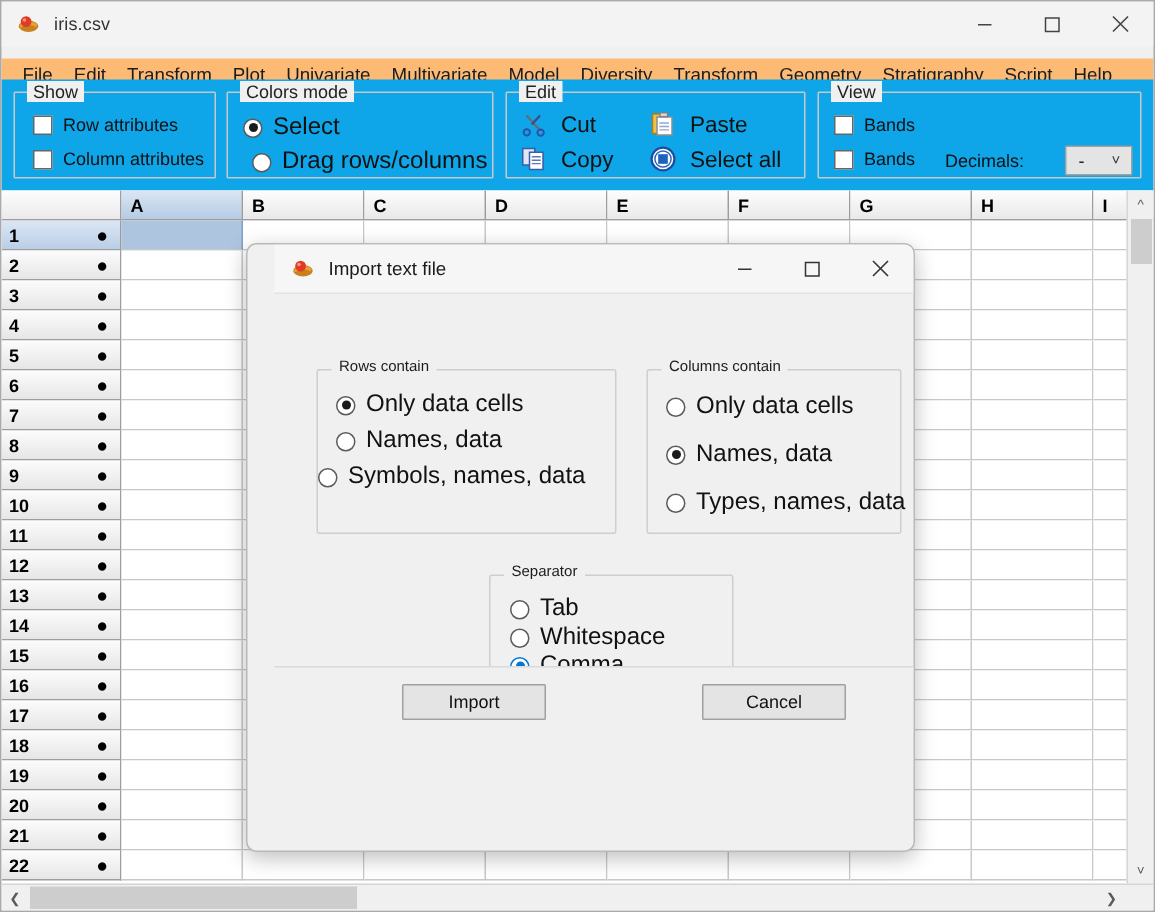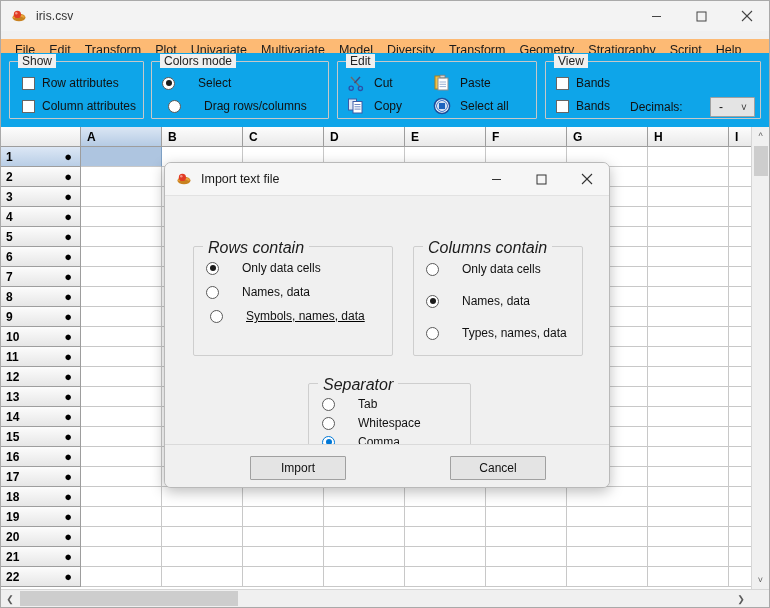--- a/index.html
+++ b/index.html
@@ -78,25 +78,25 @@
     width: 13px; height: 13px; border: 1px solid #5a5a5a; border-radius: 50%;
     background: #fff; display: inline-flex; align-items: center; justify-content: center;
     margin-right: 7px; flex: none;
   }
   .radio-outer.checked::after {
     content: ""; width: 6px; height: 6px; border-radius: 50%; background: #1b1b1b;
   }
   .radio-outer.checked.accent { border-color: #0078d7; }
   .radio-outer.checked.accent::after { background: #0078d7; }
   .radio-row { display: flex; align-items: center; }
-  .radio-label { font-size: 12px; color: #111; white-space: nowrap; margin-left: 16px; }
+  .radio-label { font-size: 16px; color: #111; white-space: nowrap; }
 
   .icon-cmd { display: flex; align-items: center; }
   .icon-cmd .ic { width: 18px; height: 18px; margin-right: 9px; flex: none; }
-  .icon-cmd .lbl { font-size: 12px; color: #111; }
+  .icon-cmd .lbl { font-size: 15px; color: #111; }
 
   .btn {
     background: #e4e4e4; border: 1px solid #a0a0a0; border-radius: 1px;
     font-size: 12px; color: #111; display: flex; align-items: center; justify-content: center;
     font-family: "Liberation Sans", sans-serif;
   }
   .combo {
     background: #e4e4e4; border: 1px solid #a0a0a0; border-radius: 1px;
     display: flex; align-items: center; font-size: 12px; color: #111;
   }
@@ -164,26 +164,27 @@
   #hscroll {
     position: absolute; left: 0; right: 0; bottom: 0; height: 18px;
     background: #f0f0f0; border-top: 1px solid #d6d6d6;
     display: flex; align-items: center;
   }
   #hthumb { height: 15px; width: 218px; background: #cdcdcd; margin-left: 1px; }
   #hspacer { flex: 1; }
 
   
   #dialog {
-    position: absolute; left: 163px; top: 161px; width: 446px; height: 326px;
+    position: absolute; left: 163px; top: 161px; width: 446px; height: 406px;
     background: #f0f0f0;
     border: 1px solid #b9b9b9;
     border-radius: 7px;
     box-shadow: 0 4px 14px rgba(0,0,0,.26);
     overflow: hidden;
+    padding-left: 18px;
   }
   #dlg-titlebar {
     height: 33px; background: #f6f6f6; display: flex; align-items: center;
     border-bottom: 1px solid #e2e2e2;
   }
   #dlg-titlebar .dlg-icon { width: 16px; height: 16px; margin-left: 11px; margin-right: 9px; }
   #dlg-titlebar .dlg-title { font-size: 12.5px; color: #1a1a1a; }
   #dlg-wincontrols { margin-left: auto; display: flex; }
   .dlg-wbtn {
     width: 45px; height: 32px; display: flex; align-items: center; justify-content: center;
@@ -191,21 +192,21 @@
   }
   #dlg-body { position: relative; height: 248px; }
   #dlg-footer {
     position: relative; height: 44px; border-top: 1px solid #dadada; background: #f0f0f0;
   }
   .dlg-group {
     position: absolute; border: 1px solid #cecece; border-radius: 2px;
   }
   .dlg-group > .dg-title {
     position: absolute; top: -8px; left: 9px; background: #f0f0f0; padding: 0 5px;
-    font-size: 16px; color: #1c1c1c; font-style: italic;
+    font-size: 10px; color: #1c1c1c;
   }
 </style>
 </head>
 <body>
 
 <div id="app">
 
   <div id="titlebar">
     <span class="app-icon">
       <svg class="past-icon" viewBox="0 0 16 16">
@@ -754,21 +755,21 @@
       <div class="dlg-group" style="left:28px; top:50px; width:200px; height:110px;">
         <span class="dg-title">Rows contain</span>
         <div class="radio-row" style="position:absolute;left:12px;top:14px;">
           <span class="radio-outer checked"></span>
           <span class="radio-label">Only data cells</span>
         </div>
         <div class="radio-row" style="position:absolute;left:12px;top:38px;">
           <span class="radio-outer"></span>
           <span class="radio-label">Names, data</span>
         </div>
-        <div class="radio-row" style="position:absolute;left:16px;top:62px;text-decoration:underline;">
+        <div class="radio-row" style="position:absolute;left:0;top:62px;">
           <span class="radio-outer"></span>
           <span class="radio-label">Symbols, names, data</span>
         </div>
       </div>
 
       <div class="dlg-group" style="left:248px; top:50px; width:170px; height:110px;">
         <span class="dg-title">Columns contain</span>
         <div class="radio-row" style="position:absolute;left:12px;top:15px;">
           <span class="radio-outer"></span>
           <span class="radio-label">Only data cells</span>

